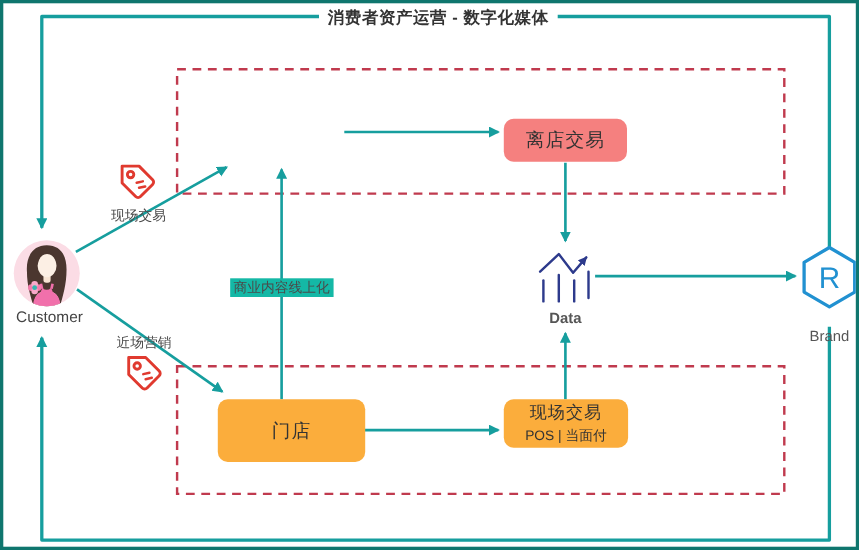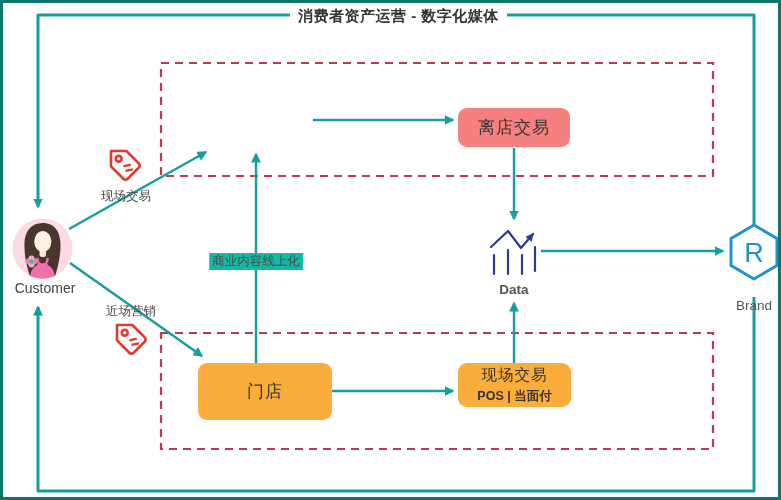--- a/index.html
+++ b/index.html
@@ -12,21 +12,21 @@
   body{font-family:"Liberation Sans","DejaVu Sans",sans-serif;}
   .canvas{position:relative;width:781px;height:500px;background:#ffffff;border:3px solid #0f766e;overflow:hidden;}
   .wires{position:absolute;left:0;top:0;}
   .wire{stroke:var(--flow);stroke-width:3;fill:none;stroke-linejoin:round;stroke-linecap:butt;}
   .arrow{stroke:var(--flow);stroke-width:2.4;fill:none;stroke-linejoin:round;}
   .zone-rect{stroke:var(--zone-border);stroke-width:2.2;fill:none;stroke-dasharray:8 6;}
   .node{position:absolute;border-radius:9px;display:flex;align-items:center;justify-content:center;
         flex-direction:column;color:var(--node-text);font-size:17px;font-weight:500;letter-spacing:1px;}
   .node.pink{background:var(--node-online);}
   .node.orange{background:var(--node-offline);}
-  .node .sub{font-size:12.5px;font-weight:700;letter-spacing:0;margin-top:2px;}
+  .node .sub{font-size:12.5px;font-weight:400;letter-spacing:0;margin-top:2px;}
   .banner{position:absolute;background:#ffffff;padding:0 8px;font-size:15px;font-weight:600;
           color:var(--banner-text);white-space:nowrap;letter-spacing:0.5px;}
   .zone-label{position:absolute;font-size:21px;color:#333;letter-spacing:1px;white-space:nowrap;}
   .edge-label{position:absolute;font-size:12.5px;color:var(--label-text);white-space:nowrap;}
   .caption{position:absolute;font-size:13.5px;color:var(--caption-text);white-space:nowrap;transform:translateX(-50%);}
   .icon-svg{position:absolute;}
   .data-stroke{stroke:var(--data-icon);stroke-width:2.2;fill:none;stroke-linecap:round;stroke-linejoin:round;}
   .brand-stroke{stroke:var(--brand-icon);stroke-width:3;fill:none;stroke-linejoin:round;}
   .brand-letter{fill:var(--brand-icon);font-size:27px;font-family:"Liberation Sans","DejaVu Sans",sans-serif;
                 text-anchor:middle;font-weight:400;}

